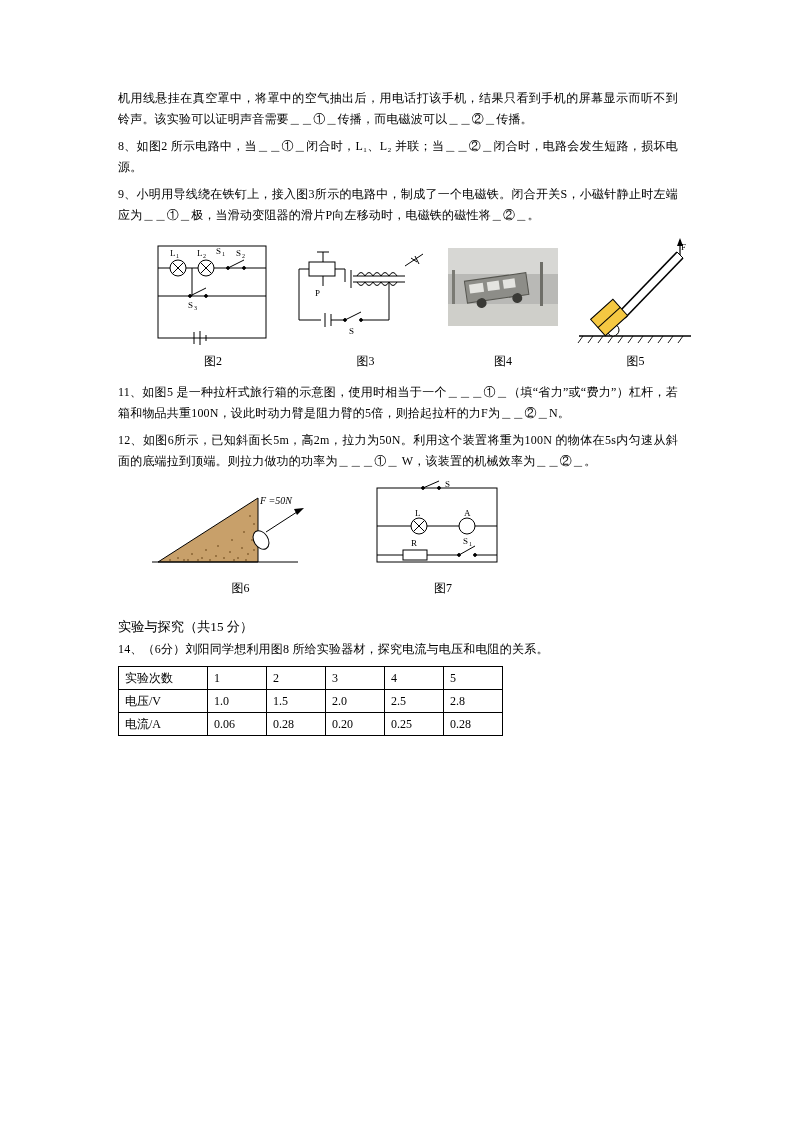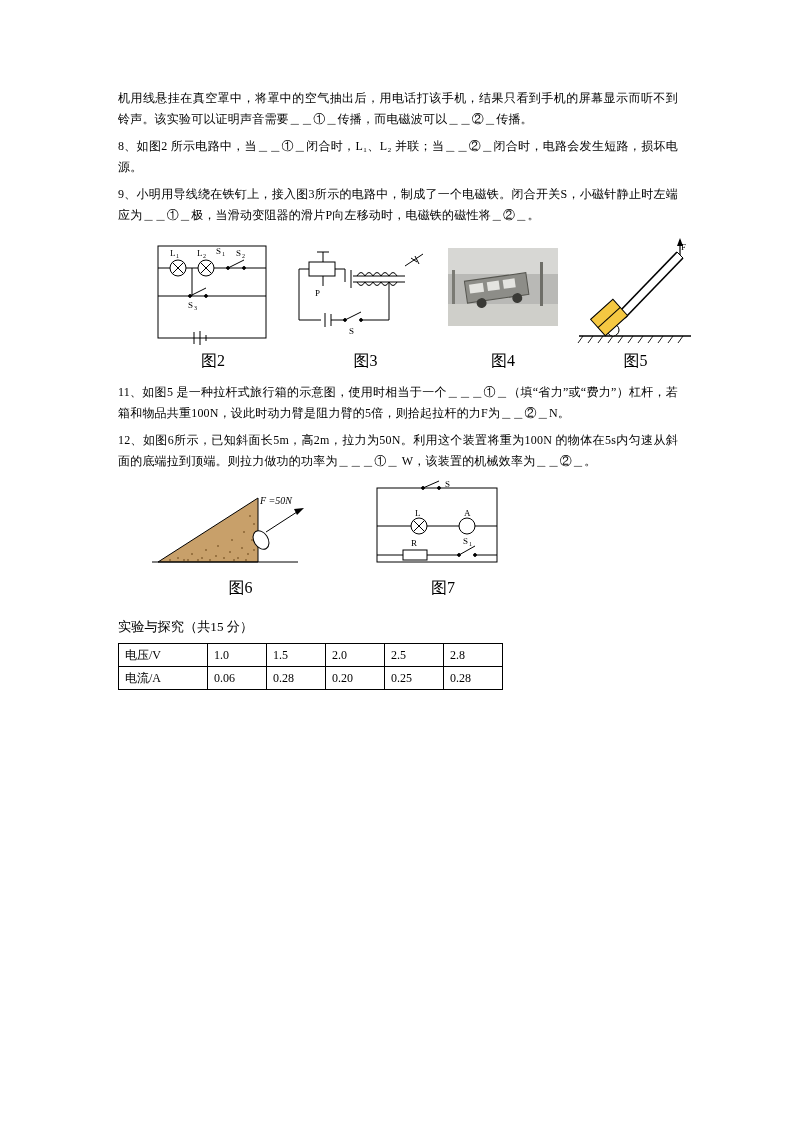--- a/index.html
+++ b/index.html
@@ -34,21 +34,21 @@
     line-height: 21px;
     text-align: justify;
     letter-spacing: 0.2px;
   }
   .fig-row {
     position: relative;
     width: 560px;
     margin: 10px 0 6px 0;
   }
   .fig-caption {
-    font-size: 16px;
+    font-size: 12px;
     text-align: center;
     line-height: 14px;
     font-family: "Liberation Serif", serif;
   }
   
   .figrow1 {
     height: 140px;
     margin-top: 12px;
     margin-bottom: 4px;
   }
@@ -354,23 +354,32 @@
             <text x="82" y="7">S</text>
           </g>
         </svg>
       </div>
       <div class="fig-caption cap7">图7</div>
     </div>
 
 
     <div class="sectitle">实验与探究（共15 分）</div>
 
+    <p class="para">14、（6分）刘阳同学想利用图8 所给实验器材，探究电流与电压和电阻的关系。</p>
 
     <table class="data">
       <tbody>
+        <tr>
+          <td class="hd">实验次数</td>
+          <td class="cell">1</td>
+          <td class="cell">2</td>
+          <td class="cell">3</td>
+          <td class="cell">4</td>
+          <td class="cell">5</td>
+        </tr>
         <tr>
           <td class="hd">电压/V</td>
           <td class="cell">1.0</td>
           <td class="cell">1.5</td>
           <td class="cell">2.0</td>
           <td class="cell">2.5</td>
           <td class="cell">2.8</td>
         </tr>
         <tr>
           <td class="hd">电流/A</td>

